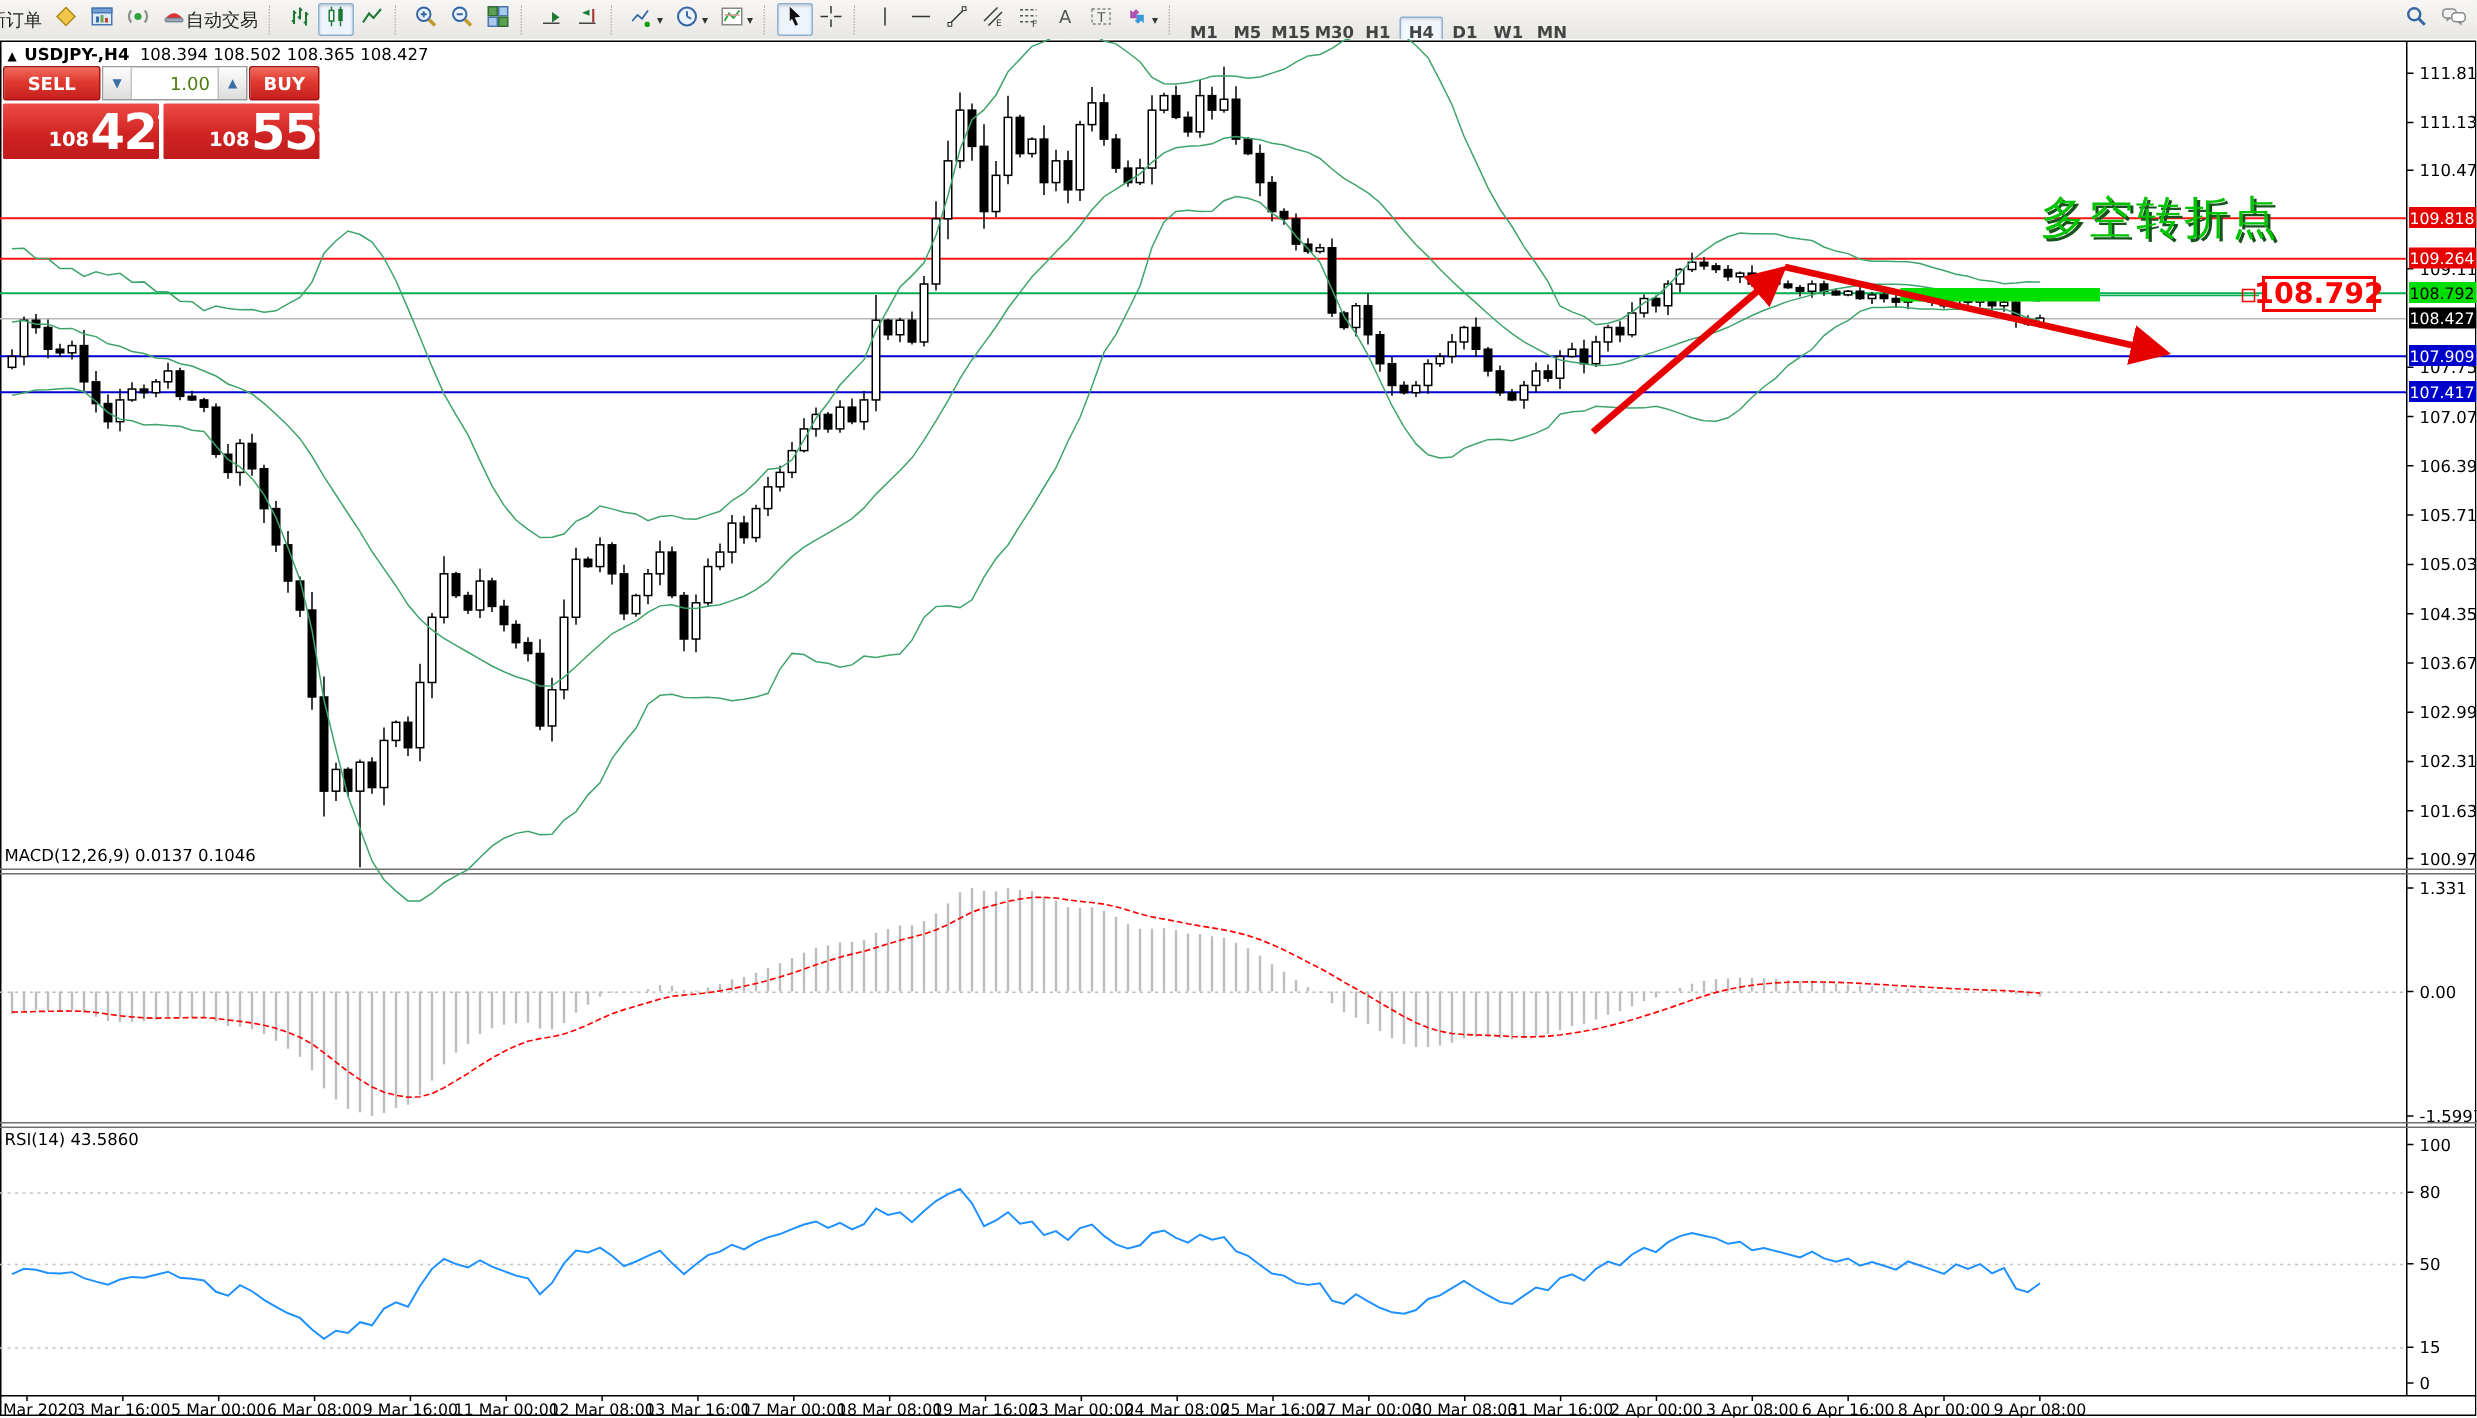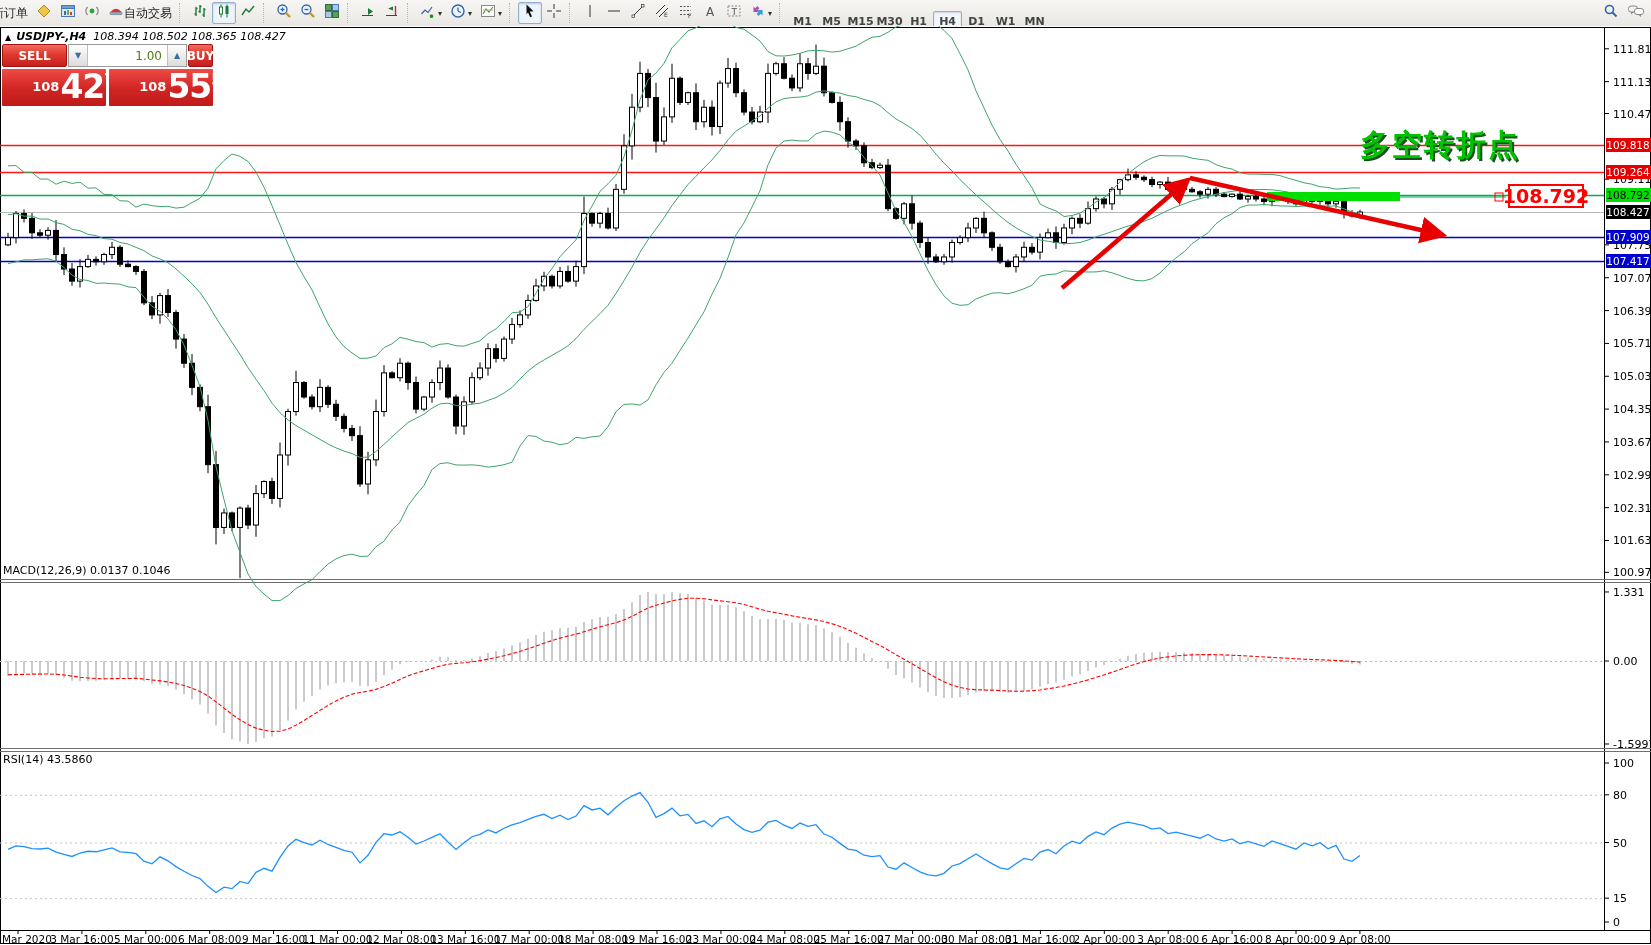--- a/index.html
+++ b/index.html
@@ -14,50 +14,50 @@
   .sep{width:5px;height:20px;margin:0 3px;border-left:1px dotted #b9b6b0;}
   .dd{font-size:8px;color:#333;margin-left:2px;}
   .tf{font-size:11px;font-weight:bold;color:#444;width:29px;height:20px;display:flex;align-items:center;justify-content:center;
     border:1px solid transparent;border-radius:2px;box-sizing:border-box;}
   .tf.pressed{border:1px solid #8fb0d0;background:#f2f7fd;box-shadow:inset 0 1px 2px rgba(0,0,0,.15);text-align:right;}
   #newOrderBtn{margin-left:-14px;} 
   .spacer{flex:1;}
   
   #chartWin{position:absolute;left:0;top:26px;width:1651px;height:919px;background:#fff;}
   #chartSvg{position:absolute;left:0;top:0;}
-  #chartTitle{position:absolute;left:5px;top:4px;font-size:11px;color:#000;font-style:italic;}
+  #chartTitle{position:absolute;left:5px;top:4px;font-size:11px;color:#000;}
   #chartTitle .sym{font-weight:bold;}
   #collapseTri{font-size:8px;margin-right:5px;color:#000;}
   
   #oneClick{position:absolute;left:2px;top:18px;width:211px;}
   #ocTop{display:flex;height:23px;}
   .ocBtn{background:linear-gradient(#f26a5e,#e03a2f 45%,#c61f1f);border:1px solid #a31212;border-radius:2px;
     color:#fff;font-size:12px;font-weight:bold;display:flex;align-items:center;justify-content:center;box-sizing:border-box;}
   #sellBtn{width:65px;margin-right:1px;}
-  #buyBtn{width:25px;margin-left:1px;}
+  #buyBtn{width:47px;margin-left:1px;}
   #spinner{flex:1;display:flex;border:1px solid #9a9a9a;box-sizing:border-box;background:#fff;}
   .spinBtn{width:18px;background:linear-gradient(#fefefe,#dcdcdc);border:0;display:flex;align-items:center;justify-content:center;
     color:#3a6ea5;font-size:8px;}
   #spinDown{border-right:1px solid #c0c0c0;}
   #spinUp{border-left:1px solid #c0c0c0;}
   #volVal{flex:1;font-size:12px;color:#4d7c0f;display:flex;align-items:center;justify-content:flex-end;padding-right:5px;}
   #ocPrices{display:flex;margin-top:2px;height:37px;}
-  .ocPrice{background:linear-gradient(#ef4b45,#d02423 55%,#c01b1b);color:#fff;display:flex;align-items:center;
+  .ocPrice{background:linear-gradient(#ef4b45,#d02423 55%,#c01b1b);color:#fff;display:flex;align-items:flex-end;
     justify-content:center;border-radius:1px;padding-bottom:2px;box-sizing:border-box;padding-left:39px;}
   #sellPrice{width:104px;margin-right:3px;}
   #buyPrice{width:104px;}
   .pSmall{font-size:13px;font-weight:bold;line-height:20px;margin-right:1px;}
   .pBig{font-size:33px;font-weight:bold;line-height:33px;letter-spacing:-1px;}
   .pSup{font-size:15px;font-weight:bold;line-height:15px;margin-bottom:13px;}
   
   .paneLabel{position:absolute;font-size:11px;color:#000;}
   #macdLabel{left:3px;top:538px;}
   #rsiLabel{left:3px;top:727px;}
   
-  #annotText{position:absolute;left:1360px;top:99px;font-size:30px;font-weight:bold;letter-spacing:2px;
+  #annotText{position:absolute;left:1360px;top:99px;font-size:30px;font-weight:normal;letter-spacing:2px;
     color:#00c300;text-shadow:2px 2px 0 #17511d;white-space:nowrap;}
   #callout{position:absolute;left:1508px;top:158px;width:72px;height:20px;border:2px solid #f00;
     color:#f00;font-size:19px;font-weight:bold;display:flex;align-items:center;justify-content:center;background:#fff;}
   svg text{font-family:"DejaVu Sans","Liberation Sans",sans-serif;}
 </style>
 </head>
 <body>
 
 <div id="toolbar">
   <div class="tbtn" id="newOrderBtn">

